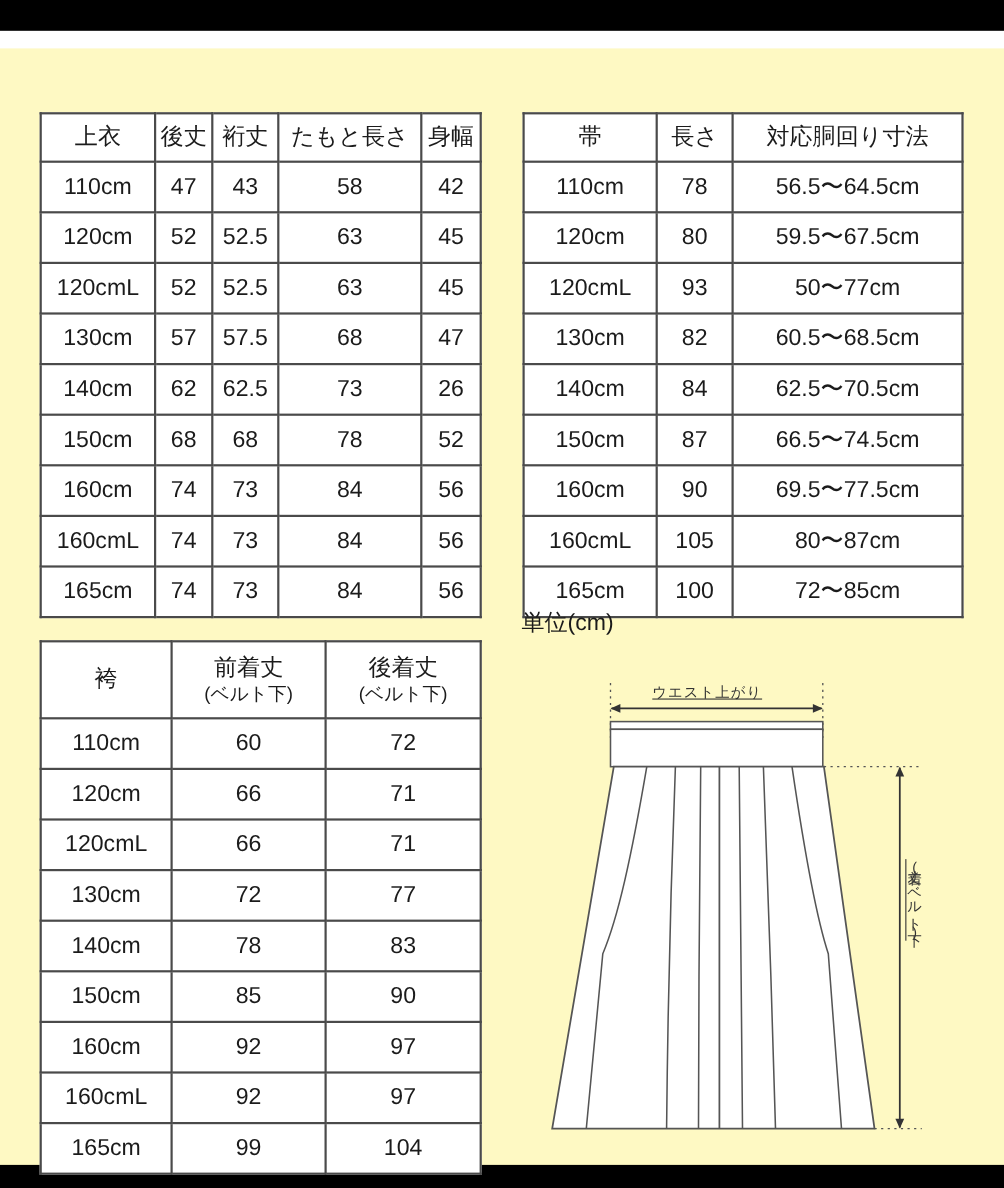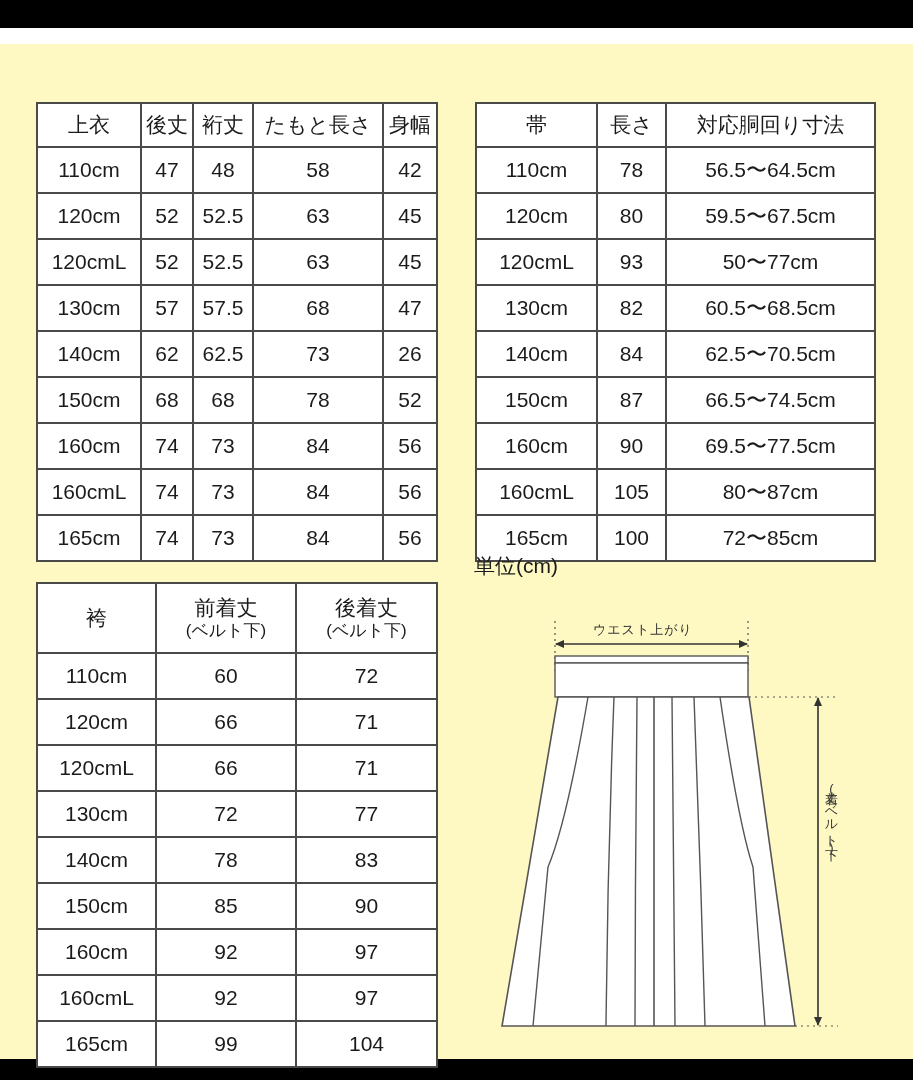--- a/index.html
+++ b/index.html
@@ -63,21 +63,21 @@
   .unit-note{
     position:absolute;left:474px;top:508px;
     font-size:21px;color:#1b1b1b;letter-spacing:0px;
   }
 
   
   #diagram{position:absolute;left:470px;top:555px;width:440px;height:460px;}
   #diagram svg{display:block;}
   .dlabel{
     position:absolute;font-size:13px;color:#333;
-    letter-spacing:1px;white-space:nowrap;
+    letter-spacing:1px;white-space:nowrap;text-decoration:underline;
   }
   #waist-label{left:123px;top:22px;}
   #length-label{
     left:352px;top:182px;
     writing-mode:vertical-rl;text-orientation:upright;
     letter-spacing:0px;
   }
 </style>
 </head>
 <body>
@@ -99,21 +99,21 @@
       <tr class="hdr">
         <td class="hd">上衣</td>
         <td class="hd">後丈</td>
         <td class="hd">裄丈</td>
         <td class="hd">たもと長さ</td>
         <td class="hd">身幅</td>
       </tr>
       <tr class="bd">
         <td>110cm</td>
         <td>47</td>
-        <td>48</td>
+        <td>43</td>
         <td>58</td>
         <td>42</td>
       </tr>
       <tr class="bd">
         <td>120cm</td>
         <td>52</td>
         <td>52.5</td>
         <td>63</td>
         <td>45</td>
       </tr>

